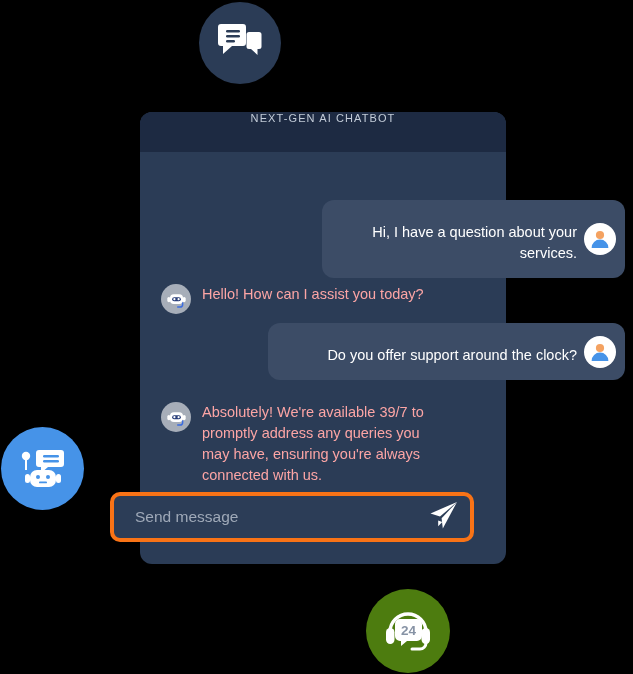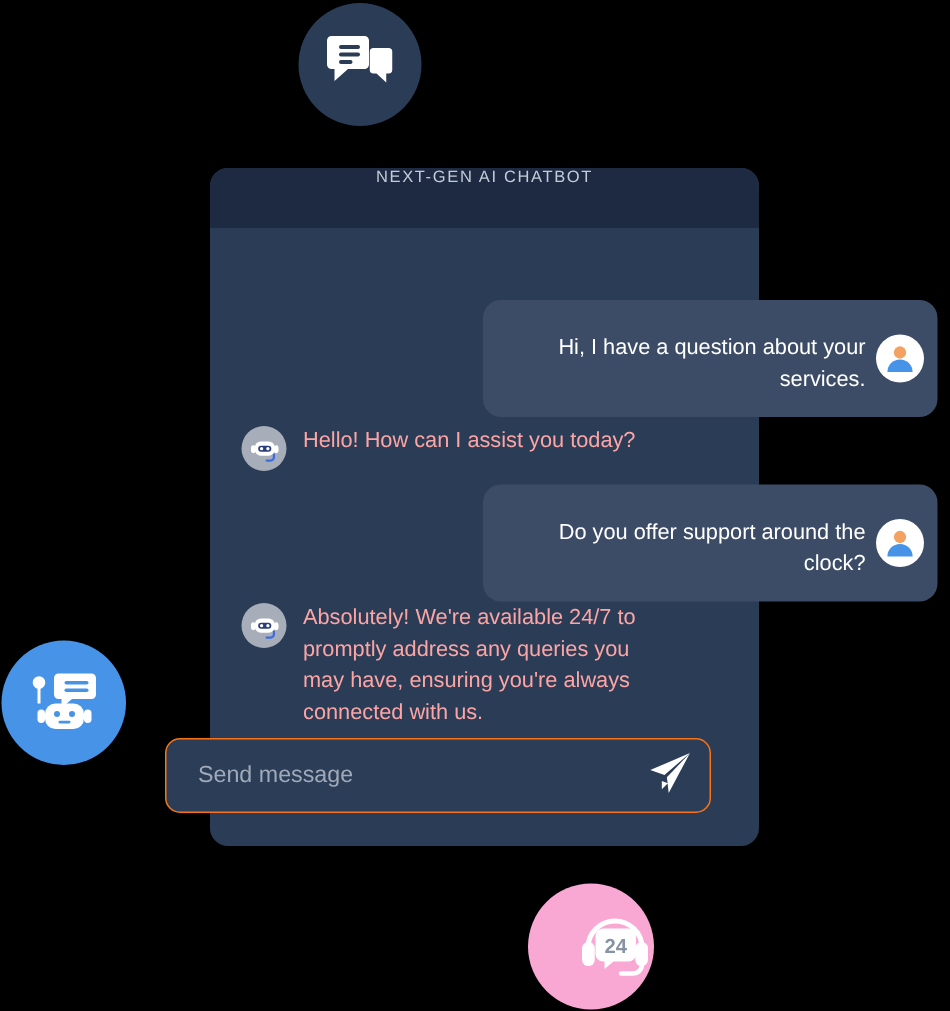--- a/index.html
+++ b/index.html
@@ -32,26 +32,25 @@
     background: #2b3c56;
   }
   #badge-bot {
     left: 1px;
     top: 427px;
     width: 83px;
     height: 83px;
     background: #4693e8;
   }
   #badge-support {
-    left: 352px;
+    left: 366px;
     top: 589px;
     width: 84px;
     height: 84px;
-    background: #f9a8d4;
-    justify-content: flex-end;
+    background: #4d7c0f;
   }
 
   
   #chat-window {
     position: absolute;
     left: 140px;
     top: 112px;
     width: 366px;
     height: 452px;
     background: #2b3c56;
@@ -133,21 +132,21 @@
   }
 
   
   #input-bar {
     position: absolute;
     left: 110px;
     top: 492px;
     width: 364px;
     height: 50px;
     background: #2c3d57;
-    border: 1px solid #f97316;
+    border: 4px solid #f97316;
     border-radius: 10px;
     box-sizing: border-box;
     display: flex;
     align-items: center;
   }
   #message-input {
     flex: 1;
     background: transparent;
     border: none;
     outline: none;
@@ -242,42 +241,42 @@
           <rect x="7" y="9.3" width="10" height="4.6" rx="2.3" fill="#2a3f7a"></rect>
           <circle cx="9.6" cy="11.6" r="1.25" fill="#ffffff"></circle>
           <circle cx="14.4" cy="11.6" r="1.25" fill="#ffffff"></circle>
           <path d="M19 16 v2 a2.6 2.6 0 0 1 -2.6 2.6 h-3" stroke="#3b6ce0" stroke-width="1.7" fill="none" stroke-linecap="round"></path>
         </svg>
       </span>
       <span class="bot-text">Hello! How can I assist you today?</span>
     </div>
 
     <div class="msg-user" style="left:82px; top:171px; width:403px;">
-      <div class="bubble-user" style="width:303px;">Do you offer support around the clock?</div>
+      <div class="bubble-user" style="width:357px;">Do you offer support around the clock?</div>
       <span class="avatar-user">
         <svg width="22" height="22" viewBox="0 0 22 22">
           <circle cx="11" cy="7" r="4.1" fill="#f4a261"></circle>
           <path d="M2.6 20 a8.4 8.4 0 0 1 16.8 0 z" fill="#4693e8"></path>
         </svg>
       </span>
     </div>
 
     <div class="msg-bot" style="left:21px; top:250px; width:290px;">
       <span class="avatar-bot">
         <svg width="21" height="21" viewBox="0 0 24 24">
           <rect x="4.5" y="6" width="15" height="11" rx="4.5" fill="#ffffff"></rect>
           <rect x="1.5" y="9" width="3.6" height="6" rx="1.8" fill="#ffffff"></rect>
           <rect x="18.9" y="9" width="3.6" height="6" rx="1.8" fill="#ffffff"></rect>
           <rect x="7" y="9.3" width="10" height="4.6" rx="2.3" fill="#2a3f7a"></rect>
           <circle cx="9.6" cy="11.6" r="1.25" fill="#ffffff"></circle>
           <circle cx="14.4" cy="11.6" r="1.25" fill="#ffffff"></circle>
           <path d="M19 16 v2 a2.6 2.6 0 0 1 -2.6 2.6 h-3" stroke="#3b6ce0" stroke-width="1.7" fill="none" stroke-linecap="round"></path>
         </svg>
       </span>
-      <span class="bot-text">Absolutely! We're available 24/7 to promptly address any queries you may have, ensuring you're always connected with us.</span>
+      <span class="bot-text">Absolutely! We're available 39/7 to promptly address any queries you may have, ensuring you're always connected with us.</span>
     </div>
 
   </div>
 </div>
 
 <div id="input-bar">
   <input id="message-input" type="text" placeholder="Send message" style="">
   <button id="send-button">
     <span>
       <svg width="33" height="33" viewBox="0 0 33 33">

